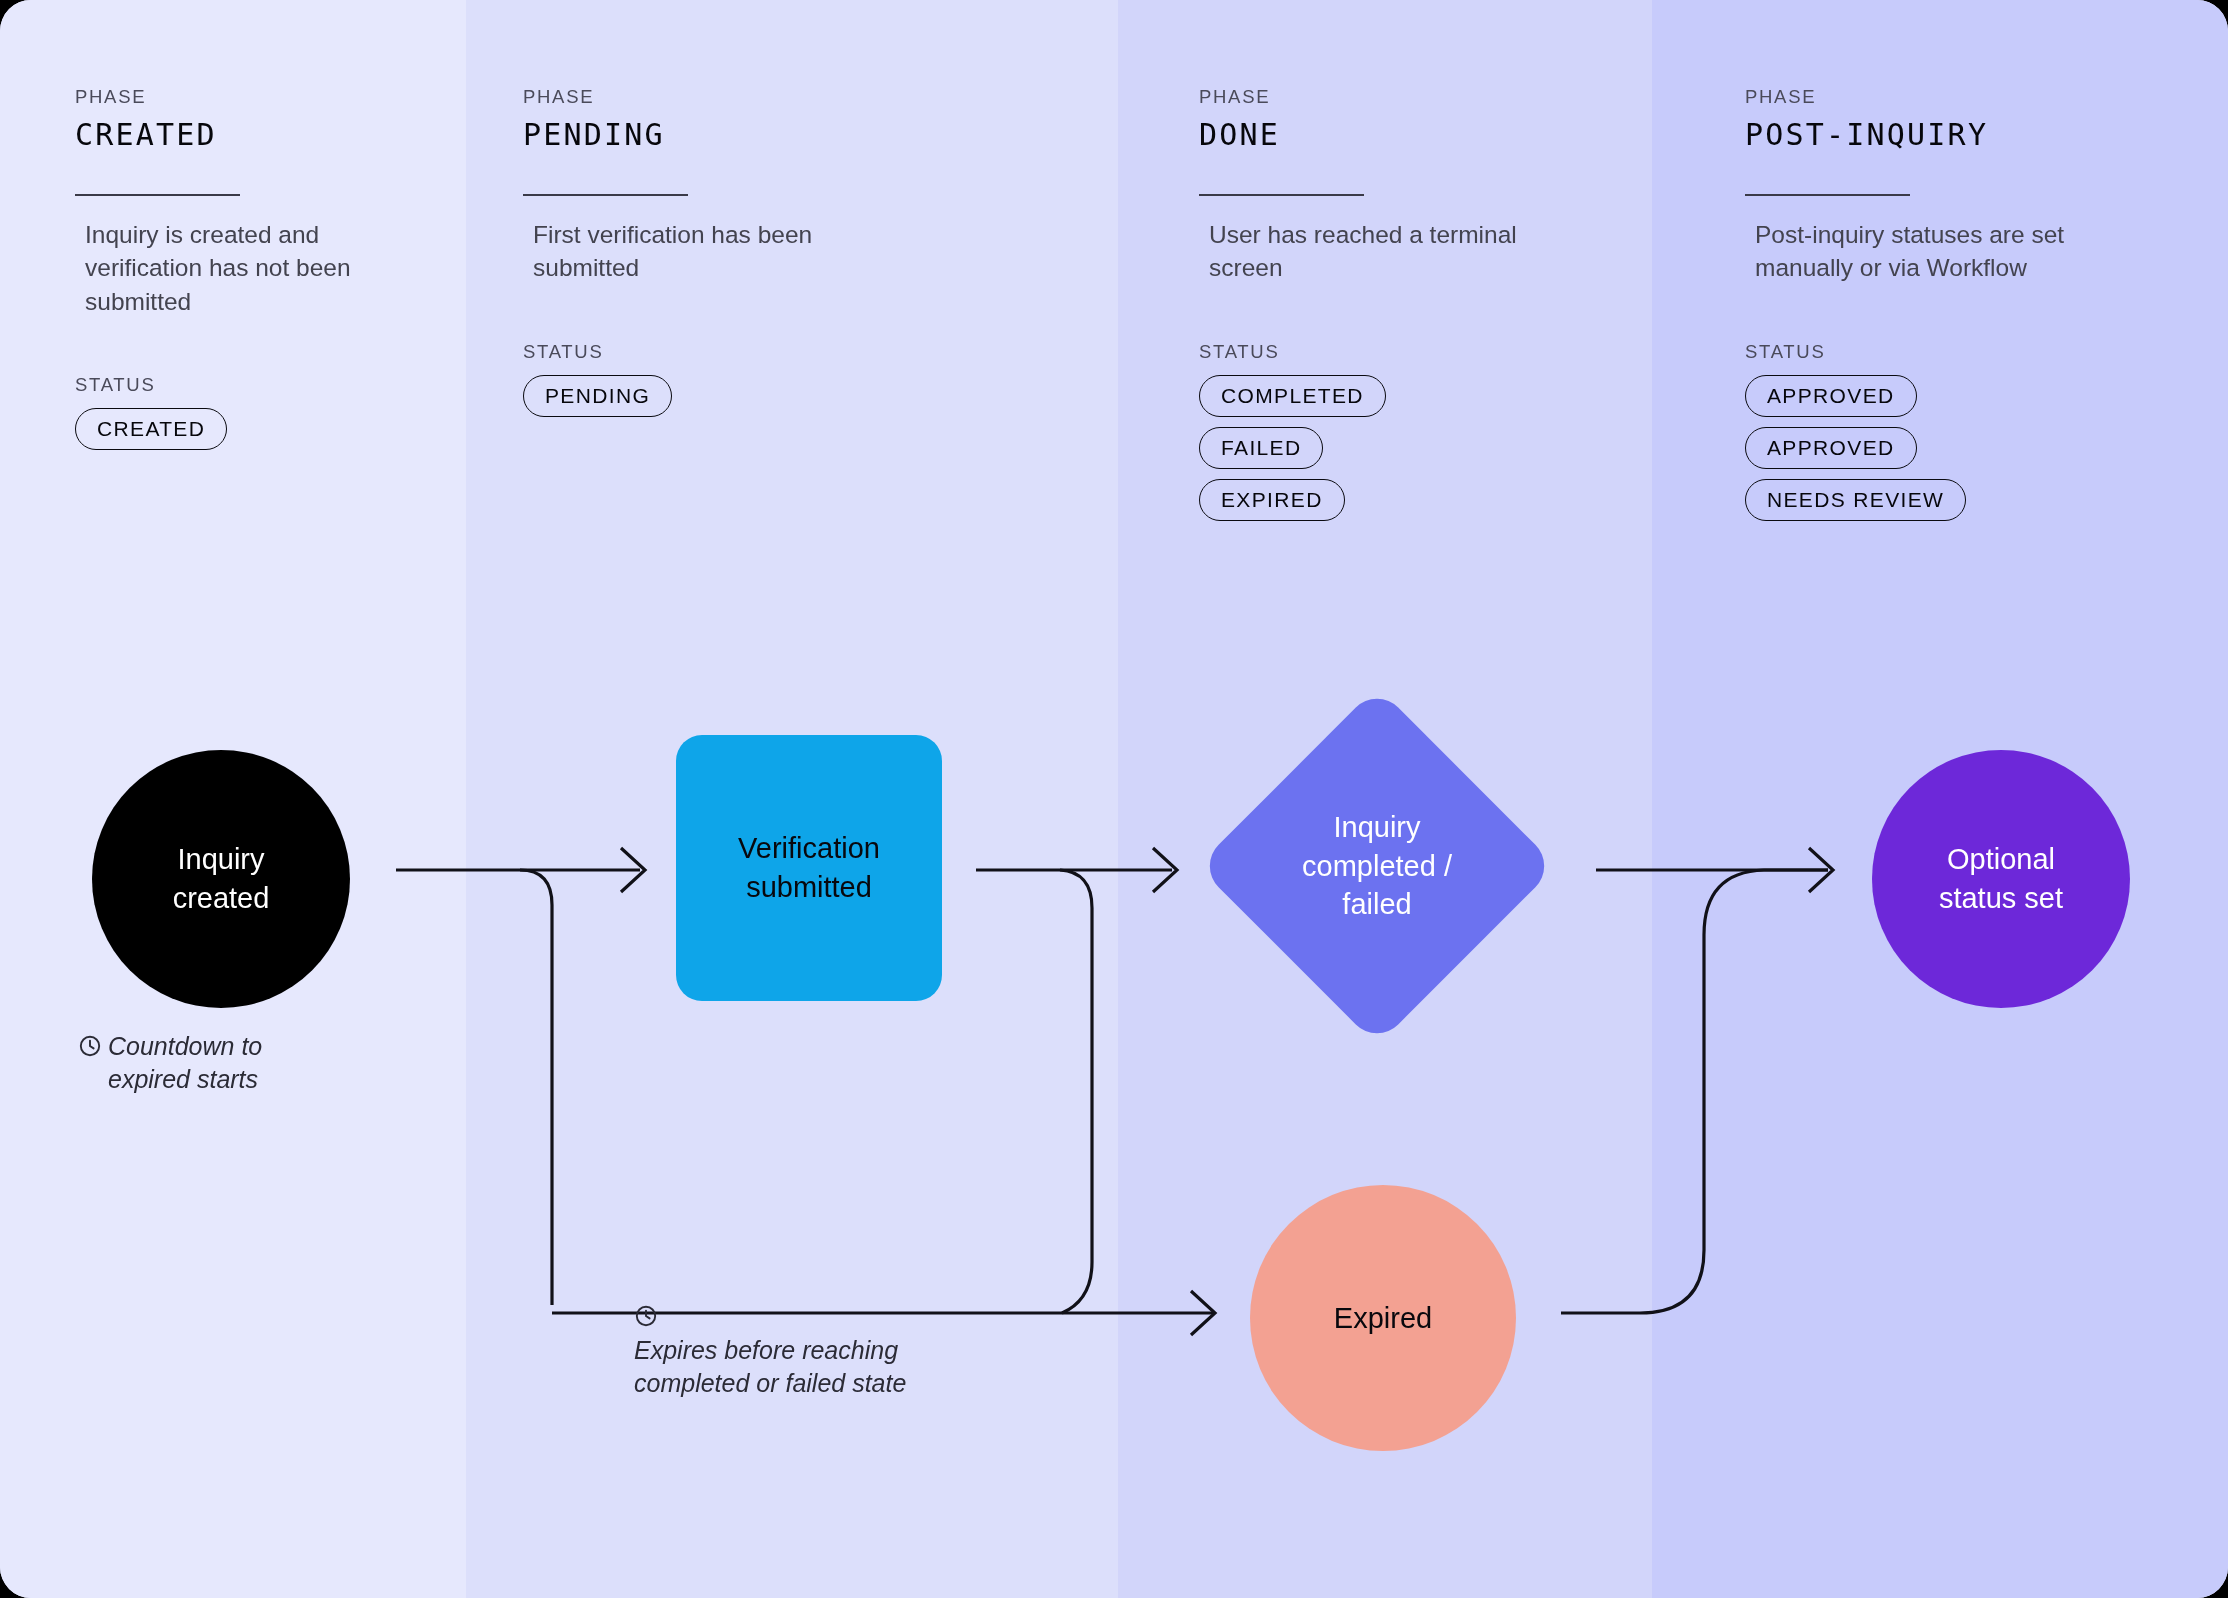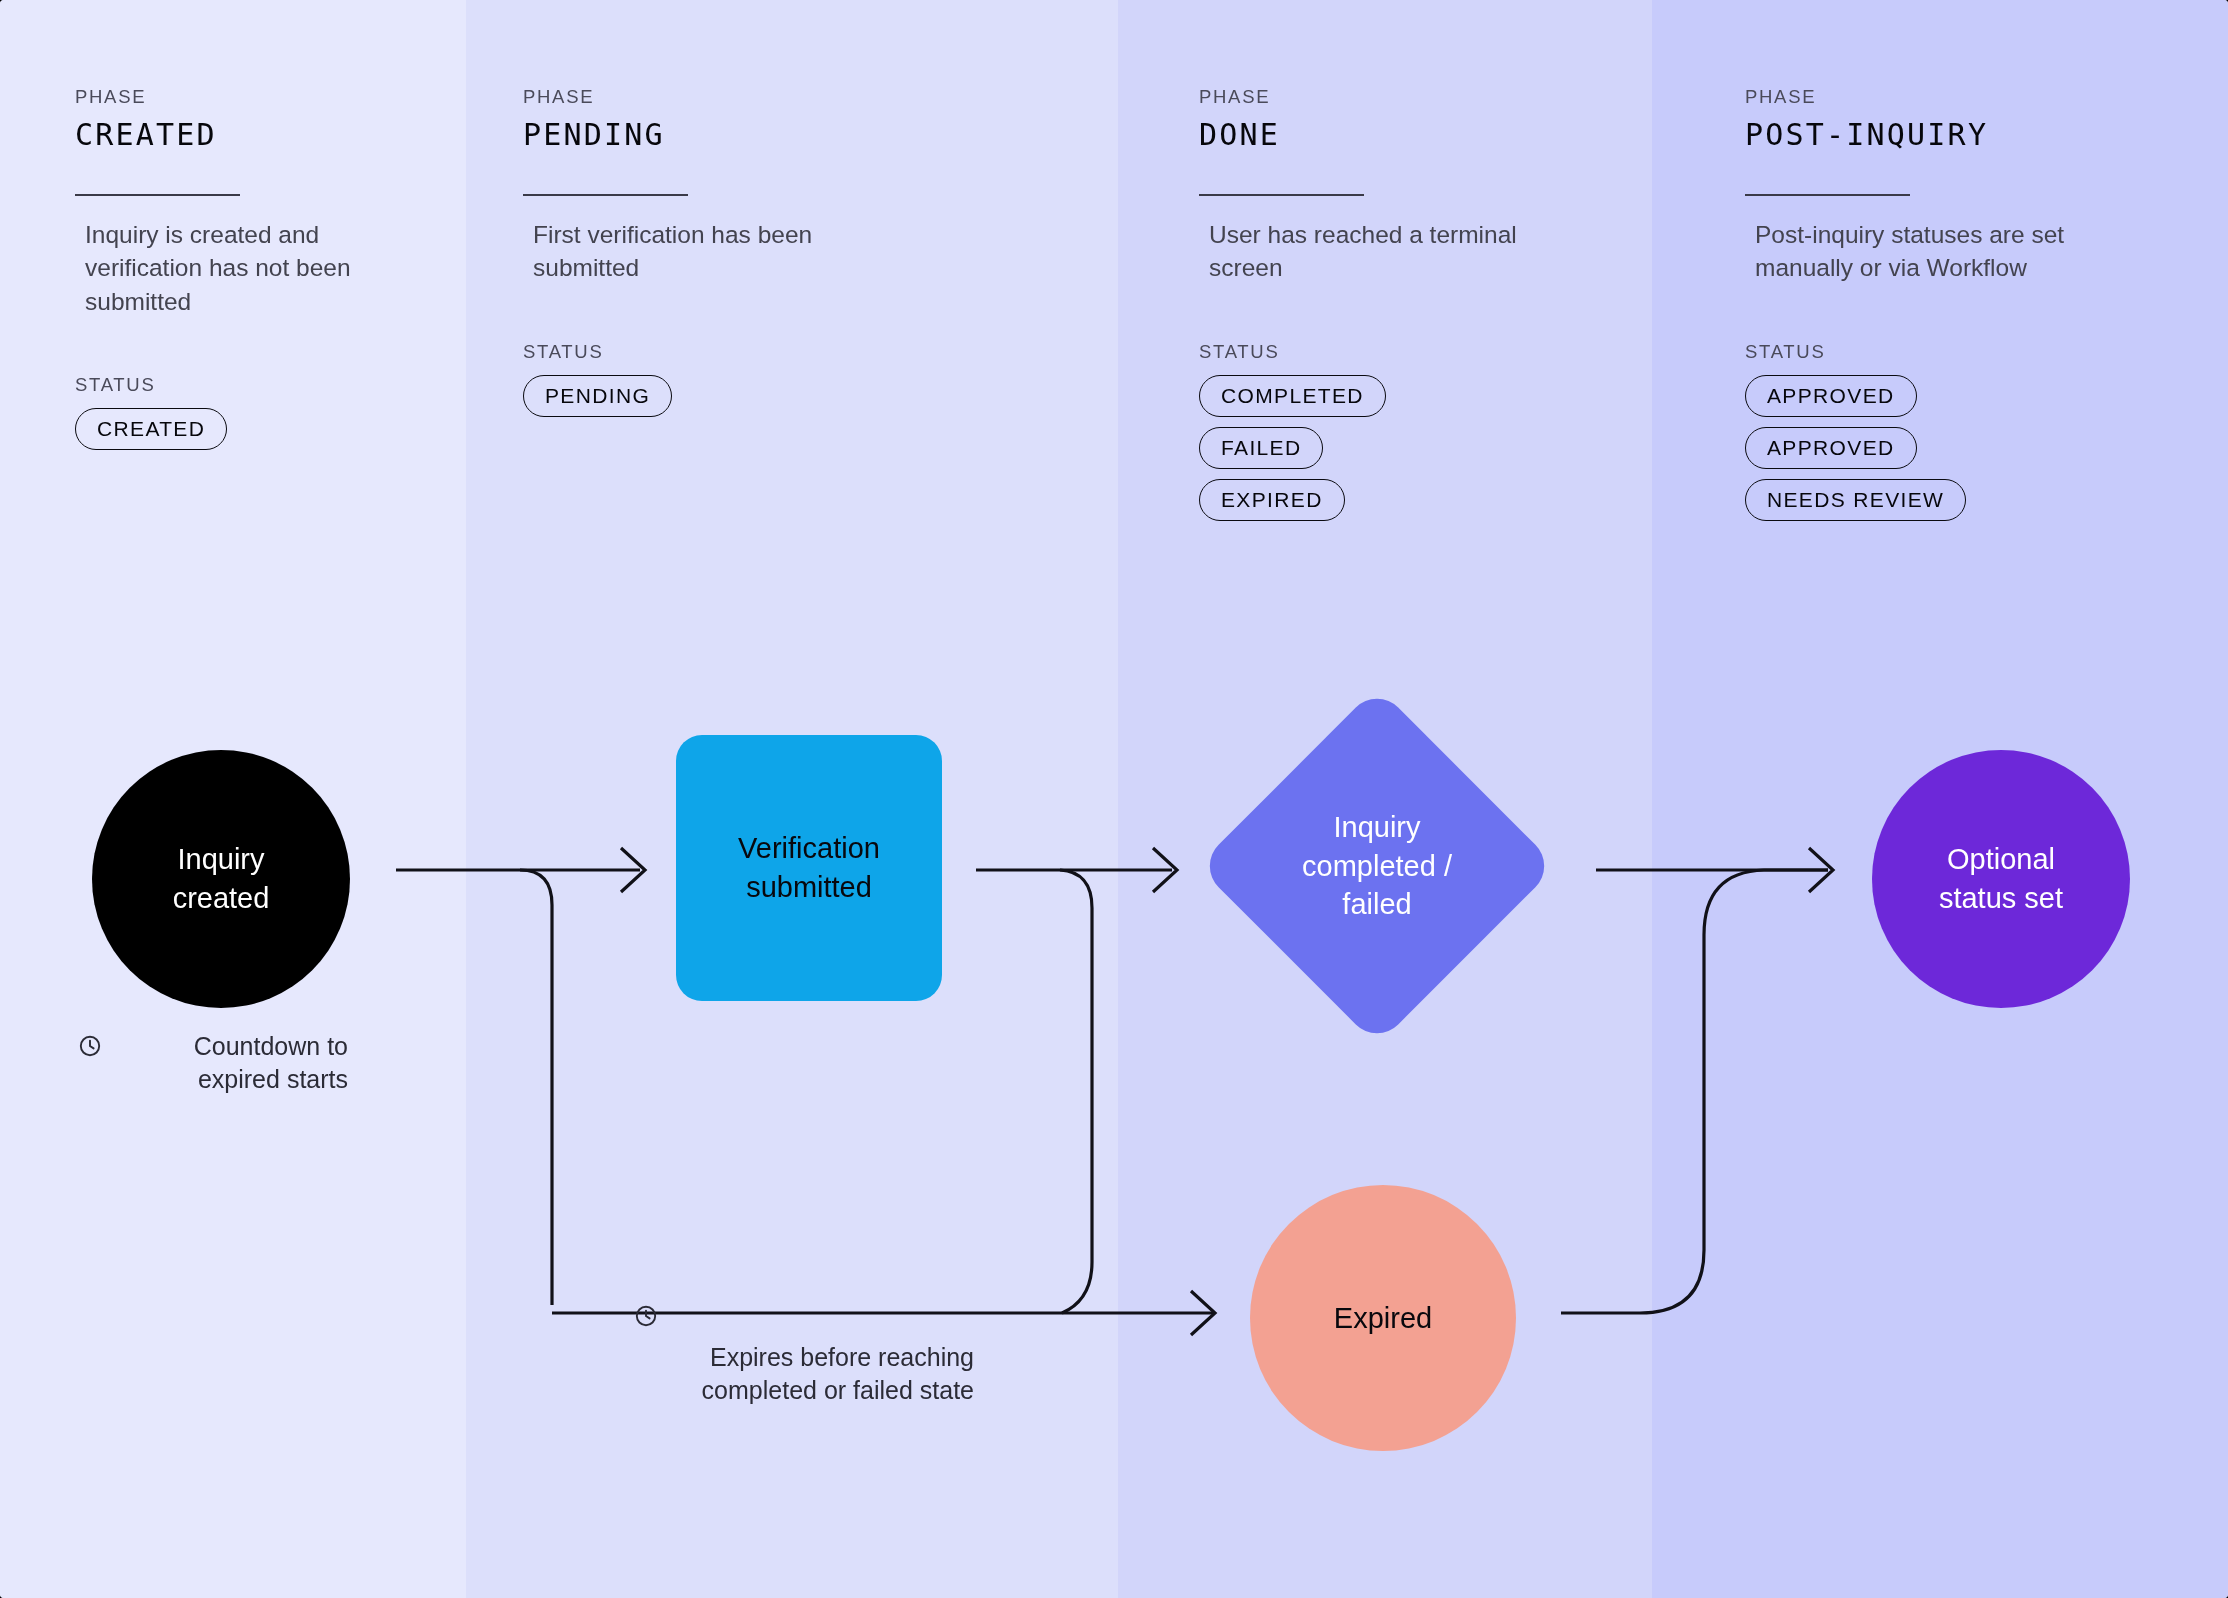--- a/index.html
+++ b/index.html
@@ -1,20 +1,20 @@
 <!DOCTYPE html>
 <html><head>
 <meta charset="utf-8">
 <style>
   html,body{margin:0;padding:0;background:#000;}
   body{width:2228px;height:1598px;overflow:hidden;
        font-family:"Liberation Sans",sans-serif;}
 
   #stage{position:relative;width:2228px;height:1598px;
-         border-radius:4px;overflow:hidden;background:#E6E8FD;}
+         border-radius:31px;overflow:hidden;background:#E6E8FD;}
 
   
   .col-bg{position:absolute;top:0;bottom:0;}
   #colbg0{left:0;width:466px;background:#E6E8FD;}
   #colbg1{left:466px;width:652px;background:#DCDFFB;}
   #colbg2{left:1118px;width:534px;background:#D2D5FA;}
   #colbg3{left:1652px;width:576px;background:#C7CBFB;}
 
   
   .phase-col{position:absolute;top:86px;}
@@ -53,22 +53,22 @@
         background:#6C72F0;border-radius:30px;transform:rotate(45deg);}
   #n-diamond .dlabel{position:relative;width:100%;height:100%;
         display:flex;align-items:center;justify-content:center;
         color:#fff;font-size:29px;line-height:1.33;z-index:2;}
   #n-expired{left:1250px;top:1185px;width:266px;height:266px;border-radius:50%;
              background:#F3A192;color:#08080d;font-size:29px;}
   #n-optional{left:1872px;top:750px;width:258px;height:258px;border-radius:50%;
               background:#6d28d9;color:#fff;font-size:29px;line-height:1.33;}
 
   
-  .anno{position:absolute;display:flex;align-items:flex-start;gap:13px;
-        font-size:25px;line-height:1.32;color:#2b2b36;text-align:right;}
+  .anno{position:absolute;display:flex;align-items:flex-start;gap:6px;
+        font-style:italic;font-size:25px;line-height:1.32;color:#2b2b36;}
   #anno-countdown{left:78px;top:1030px;width:270px;}
   #anno-expires{left:634px;top:1300px;width:340px;flex-direction:column;}
   .clock{flex:0 0 auto;margin-top:4px;}
 </style>
 </head>
 <body>
 
 <div id="stage">
 
   <div class="col-bg" id="colbg0"></div>

